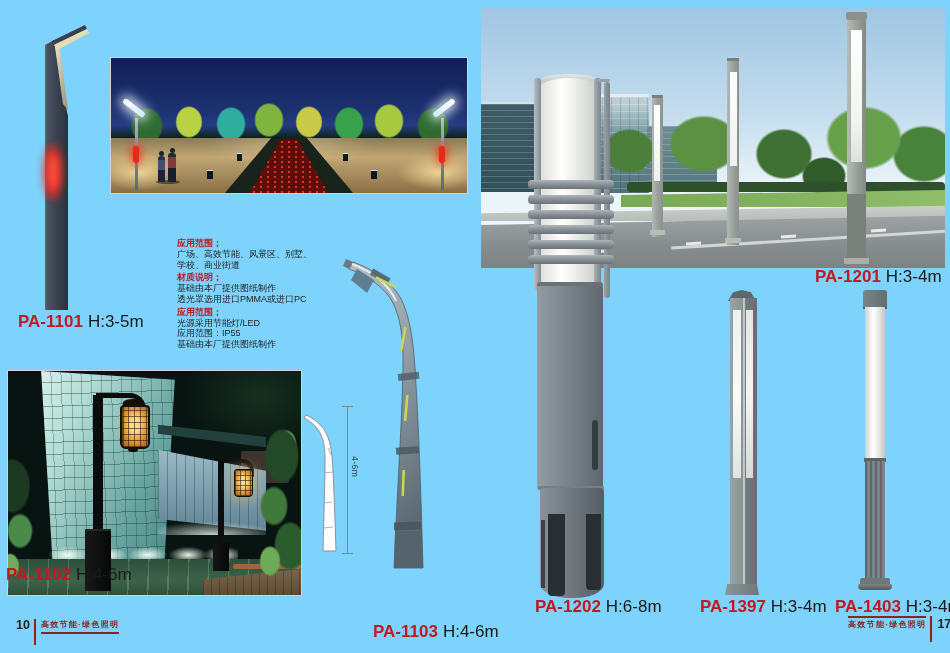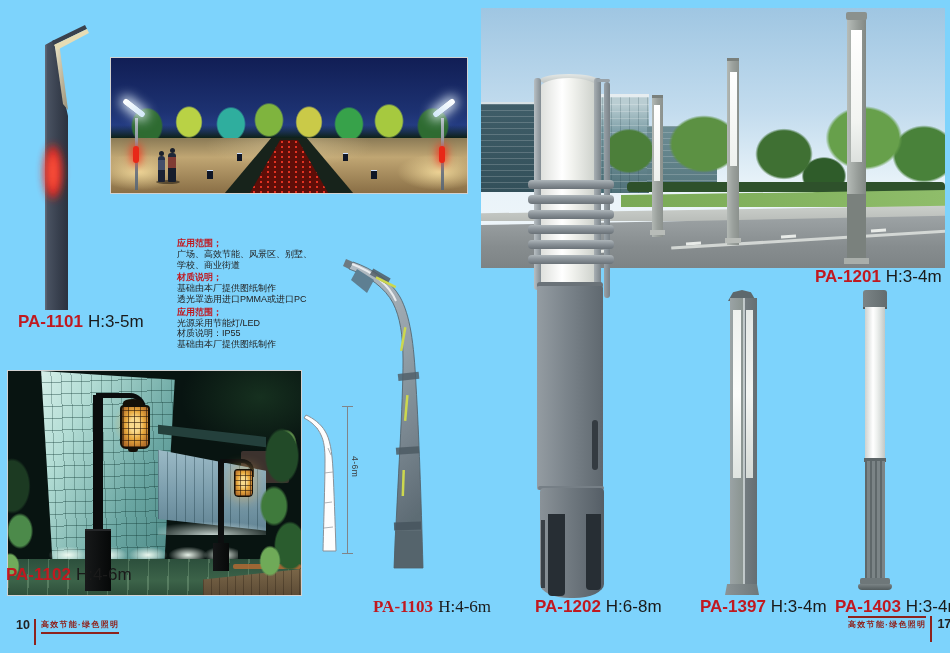--- a/index.html
+++ b/index.html
@@ -90,21 +90,21 @@
 
   <div class="info" style="left:177px;top:236px;width:185px;">
     <div class="ititle">应用范围；</div>
     <div class="iline">广场、高效节能、风景区、别墅、</div>
     <div class="iline">学校、商业街道</div>
     <div class="ititle">材质说明；</div>
     <div class="iline">基础由本厂提供图纸制作</div>
     <div class="iline">透光罩选用进口PMMA或进口PC</div>
     <div class="ititle">应用范围；</div>
     <div class="iline">光源采用节能灯/LED</div>
-    <div class="iline">材质说明：IP55</div>
+    <div class="iline">应用范围：IP55</div>
     <div class="iline">基础由本厂提供图纸制作</div>
   </div>
 
   <svg class="a" style="left:295px;top:235px;" width="180" height="340" viewBox="0 0 180 340">
     <defs>
       <linearGradient id="g1103" x1="0" y1="0" x2="0.25" y2="1">
         <stop offset="0" stop-color="#b6bec4"></stop>
           <stop offset="0.45" stop-color="#939ea6"></stop>
         <stop offset="1" stop-color="#5d6a72"></stop>
       </linearGradient>
@@ -307,21 +307,21 @@
     <div class="a" style="left:0;top:294px;width:34px;height:6px;border-radius:3px 3px 6px 6px;
          background:linear-gradient(180deg,#7b8486,#525b5d);"></div>
   </div>
 
   <div class="plabel" style="left:18px;top:312px;text-align:center;">
     <span class="code">PA-1101</span><span class="hval">H:3-5m</span>
   </div>
   <div class="plabel" style="left:6px;top:565px;">
     <span class="code">PA-1102</span><span class="hval">H:4-6m</span>
   </div>
-  <div class="plabel" style="left:373px;top:597px;font-family:Liberation Serif, serif;">
+  <div class="plabel" style="left:373px;top:622px;">
     <span class="code">PA-1103</span><span class="hval">H:4-6m</span>
   </div>
   <div class="plabel" style="left:815px;top:267px;">
     <span class="code">PA-1201</span><span class="hval">H:3-4m</span>
   </div>
   <div class="plabel" style="left:535px;top:597px;text-align:right;">
     <span class="code">PA-1202</span><span class="hval">H:6-8m</span>
   </div>
   <div class="plabel" style="left:700px;top:597px;">
     <span class="code">PA-1397</span><span class="hval">H:3-4m</span>

